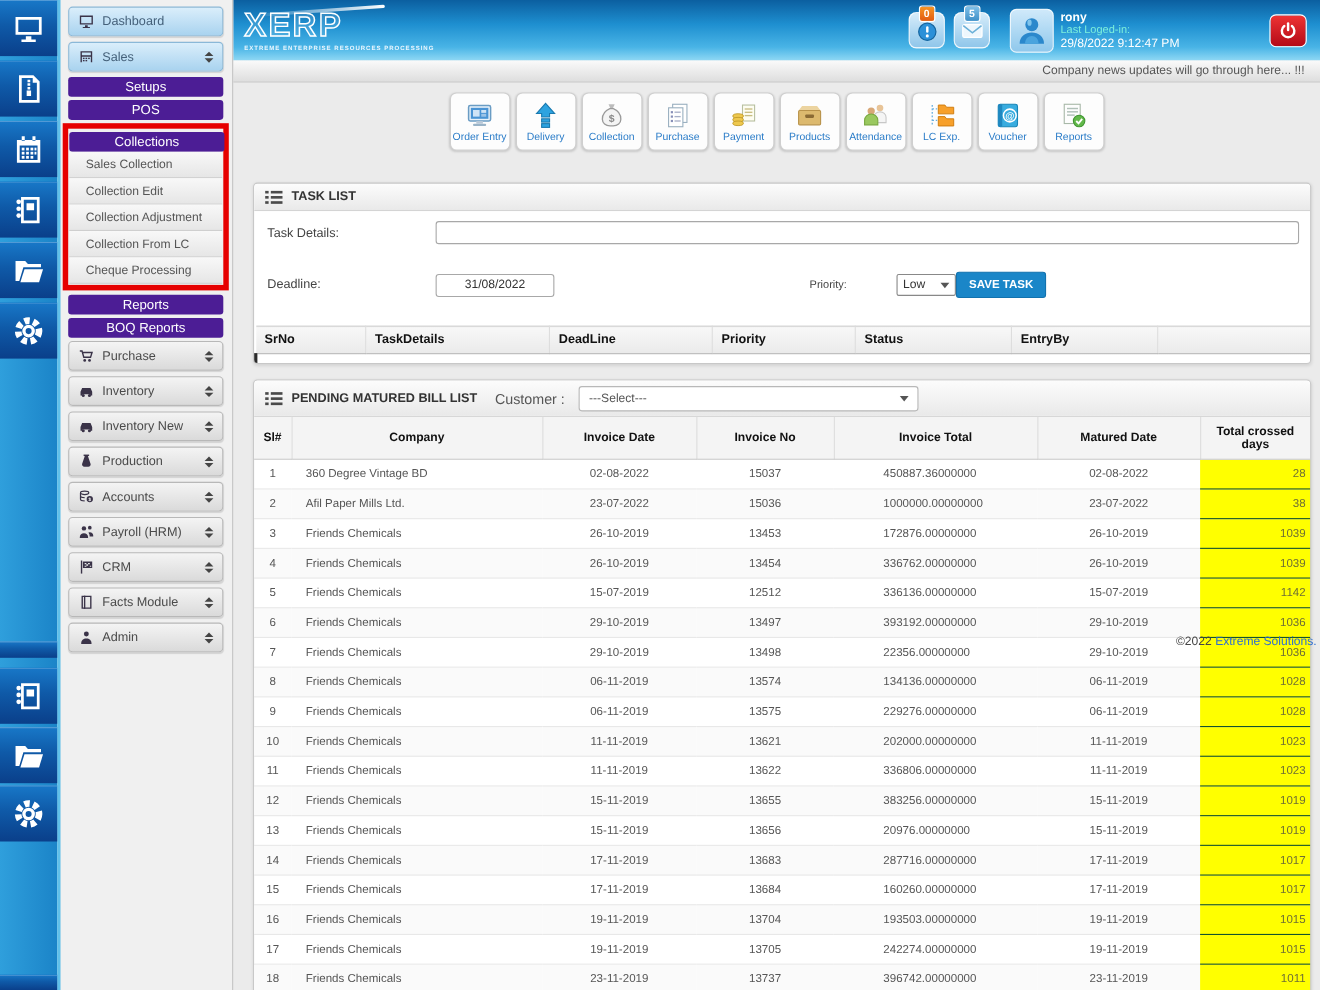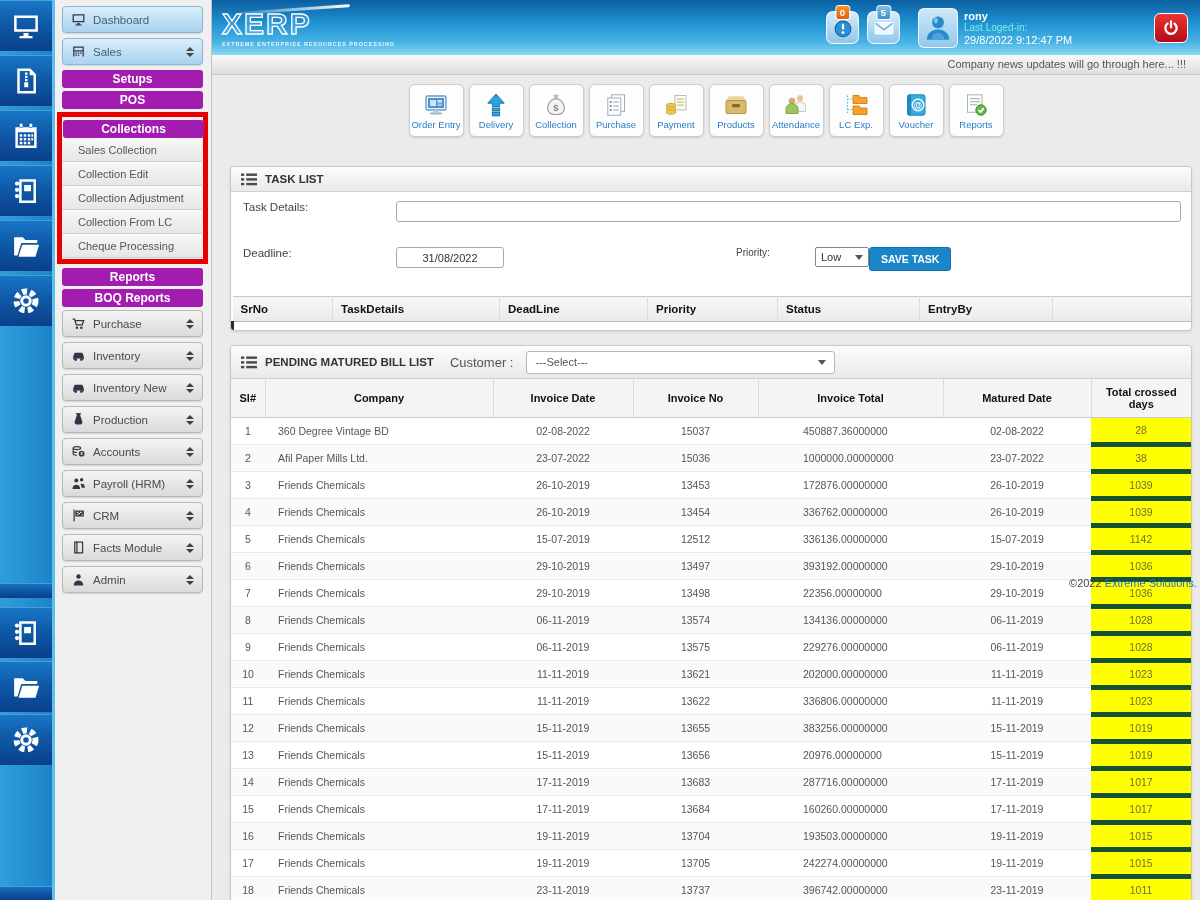--- a/index.html
+++ b/index.html
@@ -27,21 +27,21 @@
              box-shadow:0 1px 1px rgba(0,0,0,.12); color:#4a4a4a; }
   .sb-link.blue { background:linear-gradient(#daeefb,#a9d3ef); border:1px solid #8ab8d8; color:#45617a; }
   .sb-link .icn { width:15px; height:15px; color:#3a3348; flex:0 0 auto; }
   .sb-link .icn svg { width:100%; height:100%; display:block; }
   .sb-link .lbl { flex:1; }
   .ud { display:inline-flex; flex-direction:column; gap:2px; }
   .ud i { width:0; height:0; border-left:4px solid transparent; border-right:4px solid transparent; }
   .ud .u { border-bottom:4px solid #444; }
   .ud .d { border-top:4px solid #444; }
   .sb-section { width:141px; height:18px; line-height:18px; margin:3px 0 3px 0; text-align:center;
-                background:#a21caf; color:#fff; font-weight:bold; font-size:12px; border-radius:3px; cursor:pointer; }
+                background:#4c1d95; color:#fff; font-weight:normal; font-size:12px; border-radius:3px; cursor:pointer; }
   .red-box { border:5px solid #e60000; margin:2px 0 4px -5px; padding:1px 1px; width:151px; background:#f0f0f0; }
   .red-box .sb-section { margin:2px auto 0 auto; }
   .sb-sub { width:139px; height:24px; line-height:24px; padding-left:15px; font-size:11px; color:#555;
             background:linear-gradient(#f8f8f8,#e6e6e6); border-bottom:1px solid #cfcfcf; cursor:pointer; margin:0 auto; }
 
   
   .main { position:absolute; left:212px; top:0; width:988px; height:900px; }
   .hdr { height:55px; background:linear-gradient(180deg,#0b5fa0 0%,#1e8fd0 40%,#49b4e6 78%,#8fd8f4 100%);
          display:flex; align-items:center; }
   .logo { margin-left:10px; position:relative; }
@@ -86,21 +86,21 @@
 
   .content { padding:21px 8px 0 18px; }
   .panel { background:#fff; border:1px solid #c8c8c8; border-radius:4px; box-shadow:0 1px 3px rgba(0,0,0,.1); }
   .panel-h { display:flex; align-items:center; padding:0 10px; background:linear-gradient(#fcfcfc,#e9e9e9);
              border-bottom:1px solid #d0d0d0; font-weight:bold; font-size:11.5px; color:#333;
              border-radius:4px 4px 0 0; }
   .panel-h .icn { width:16px; height:13px; margin-right:8px; } .panel-h .icn svg { width:100%; height:100%; display:block; }
   .task-panel { height:165px; overflow:hidden; }
   .task-panel .panel-h { height:25px; }
 
-  .form-row { display:flex; align-items:flex-start; padding:0 10px 16px 12px; margin-top:9px; }
+  .form-row { display:flex; align-items:center; padding:0 10px 16px 12px; margin-top:9px; }
   .form-label { width:153px; font-size:11.5px; color:#444; flex:0 0 auto; }
   .txt-input { border:1px solid #a8a8a8; border-radius:3px; height:21px; font-size:11px;
                padding:0 6px; color:#333; font-family:"Liberation Sans",sans-serif; }
   .task-input { flex:1; }
   .date-input { width:108px; text-align:center; }
   .inline-label { font-size:10px; color:#444; }
   .fake-select { display:inline-flex; align-items:center; border:1px solid #888; border-radius:2px;
                  background:#fff; height:20px; font-size:11px; color:#333; padding:0 5px; cursor:pointer; }
   .fake-select .caret { width:0; height:0; border-left:4px solid transparent; border-right:4px solid transparent;
                         border-top:5px solid #555; margin-left:auto; }
@@ -128,22 +128,22 @@
                  font-weight:normal; color:#555; padding:0 8px; }
   .bill-table th { padding:7px 4px; font-size:11px; font-weight:bold; text-align:center; background:#f4f4f4;
                    border-bottom:1px solid #ccc; border-right:1px solid #ddd; color:#111; }
   .bill-table th:last-child { border-right:none; }
   .bill-table td { font-size:10.5px; color:#555; padding:0 4px; height:27px; border-bottom:1px solid #e8e8e8; }
   .bill-table tr:nth-child(even) td { background:#fafafa; }
   .bill-table td:nth-child(1), .bill-table td:nth-child(3), .bill-table td:nth-child(4),
   .bill-table td:nth-child(6) { text-align:center; }
   .bill-table td:nth-child(2) { text-align:left; padding-left:13px; }
   .bill-table td:nth-child(5) { text-align:left; padding-left:45px; }
-  .bill-table td:nth-child(7) { text-align:center; background:#ffff00 !important; color:#6e6e35;
-                                border-bottom:5px solid #14532d; }
+  .bill-table td:nth-child(7) { text-align:right; background:#ffff00 !important; color:#6e6e35;
+                                border-bottom:1px solid #14532d; }
 
   .copyright { position:absolute; top:577px; right:3px; font-size:11px; z-index:20; white-space:nowrap; }
   .copyright .pre { color:#444; }
   .copyright a { color:#2f6fd0; text-decoration:none; cursor:pointer; }
 </style>
 </head>
 <body>
 
 <div class="rail" id="rail">
     <div class="tile" style="top: 0px;">

